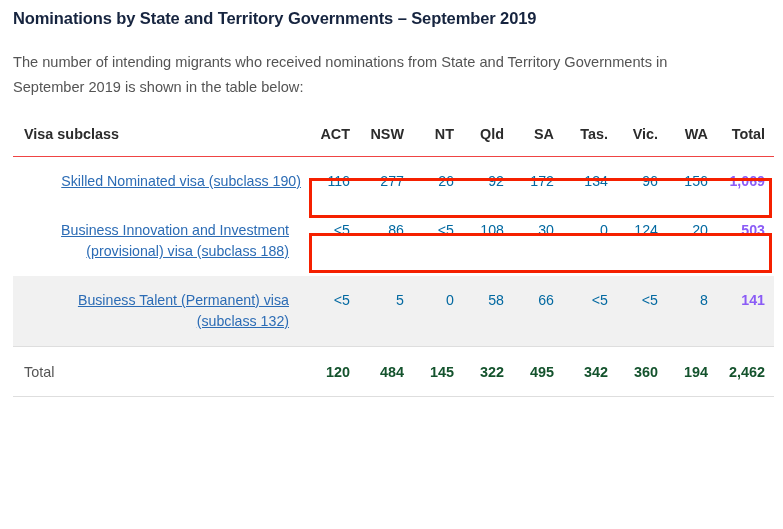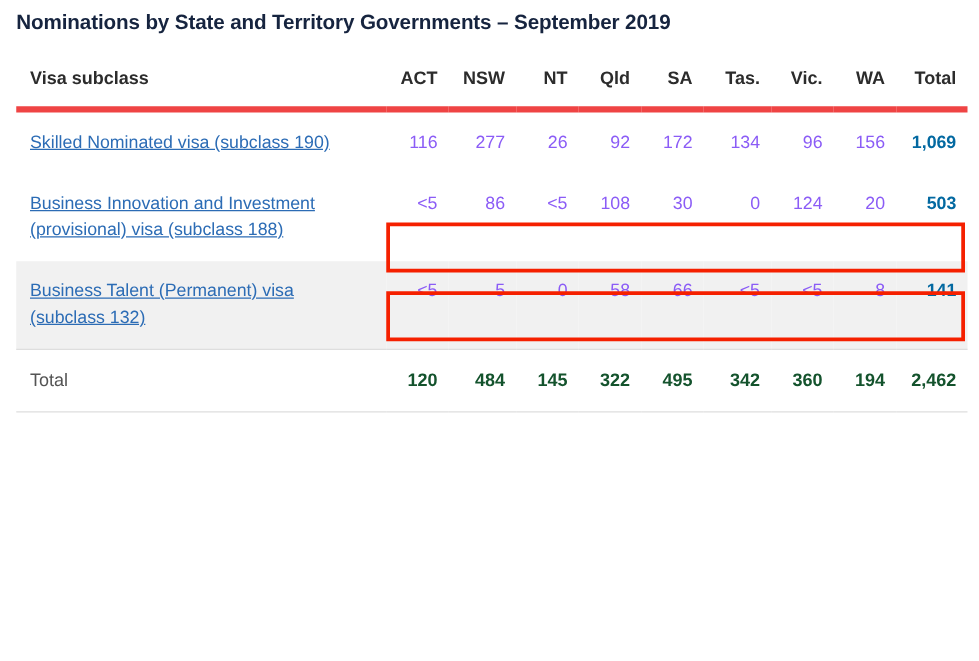--- a/index.html
+++ b/index.html
@@ -52,49 +52,50 @@
   table.data-table col.c-num   { width: 50px;  }
   table.data-table col.c-num-w { width: 54px;  }
   table.data-table col.c-total { width: 57px;  }
 
   thead th {
     font-size: 14.4px;
     font-weight: bold;
     color: #2c2c2c;
     padding: 0 0 14px 0;
     vertical-align: bottom;
-    border-bottom: 5px solid #ef4444;
+    border-bottom: 1px solid #ef4444;
   }
   thead th.label {
     text-align: left;
     padding-left: 11px;
   }
   thead th.num {
     text-align: right;
     padding-right: 9px;
   }
 
   tbody td {
     padding: 14px 0 14px 0;
     vertical-align: top;
     line-height: 21px;
+    text-align: right;
   }
   tbody td.label {
     padding-left: 11px;
     padding-right: 8px;
   }
   tbody td.num {
     text-align: right;
     padding-right: 9px;
+    color: #0369a1;
+    font-size: 14.2px;
+  }
+  tbody td.num.total-col {
+    font-weight: bold;
     color: #8b5cf6;
-    font-size: 14.2px;
-  }
-  tbody td.num.total-col {
-    font-weight: bold;
-    color: #0369a1;
   }
   tbody tr.shaded td {
     background: #f1f1f1;
   }
   tbody tr.tall td.label { padding-right: 20px; }
 
   a.visa-link {
     color: #2c6cb5;
     text-decoration: underline;
     font-size: 14.2px;
@@ -128,20 +129,21 @@
     box-sizing: border-box;
   }
 </style>
 </head>
 <body>
 
 <div class="page">
 
   <h1 class="page-title">Nominations by State and Territory Governments – September 2019</h1>
 
+  <p class="intro">The number of intending migrants who received nominations from State and Territory Governments in September 2019 is shown in the table below:</p>
 
   <div class="table-wrap">
     <table class="data-table">
       <colgroup>
         <col class="c-label">
         <col class="c-num">
           <col class="c-num-w">
           <col class="c-num">
         <col class="c-num">
           <col class="c-num">

